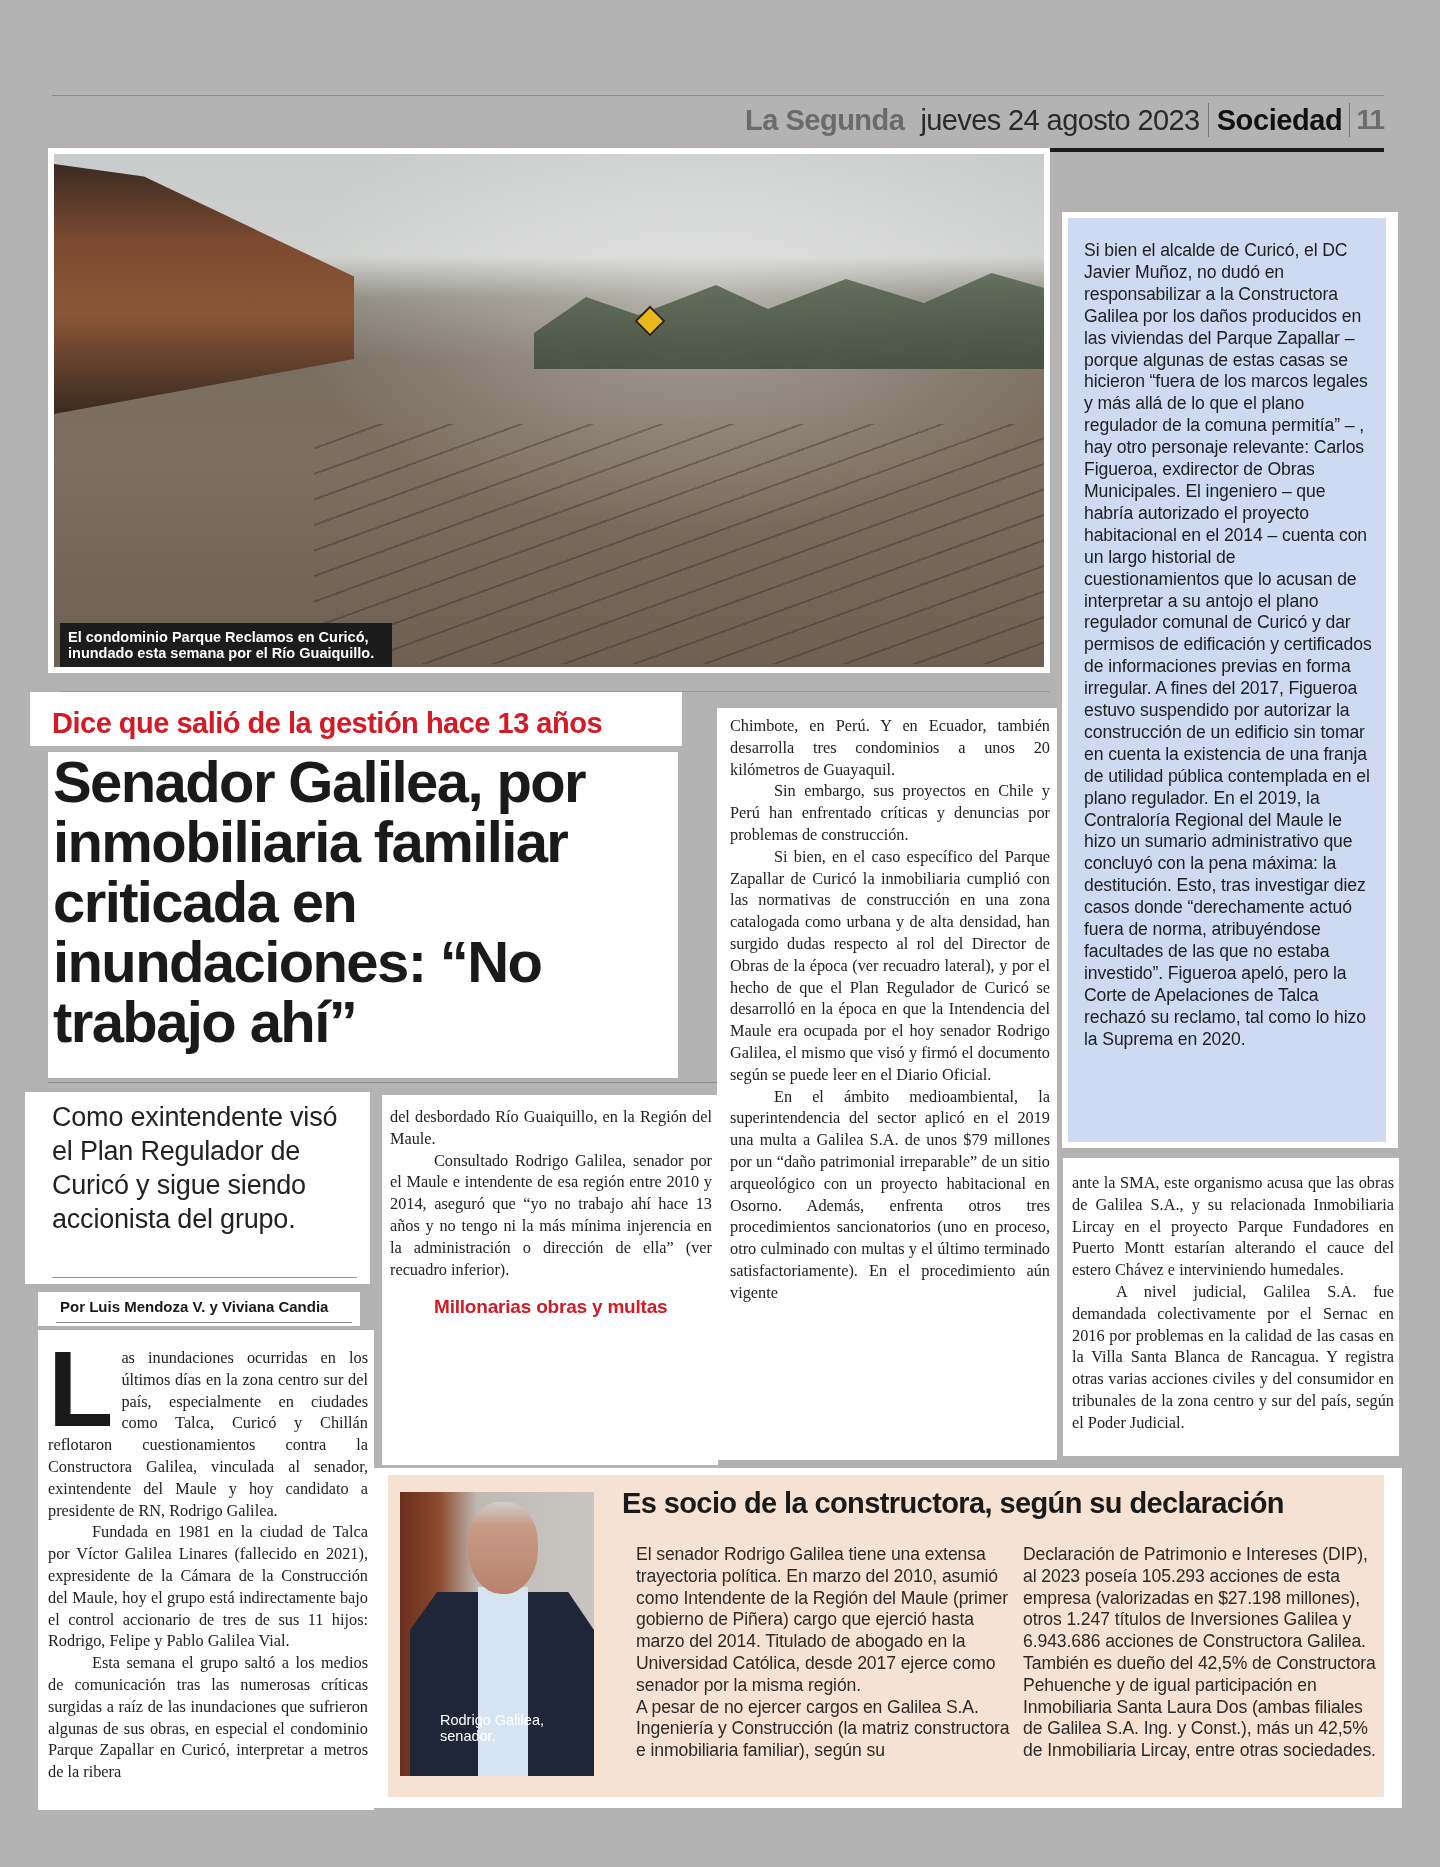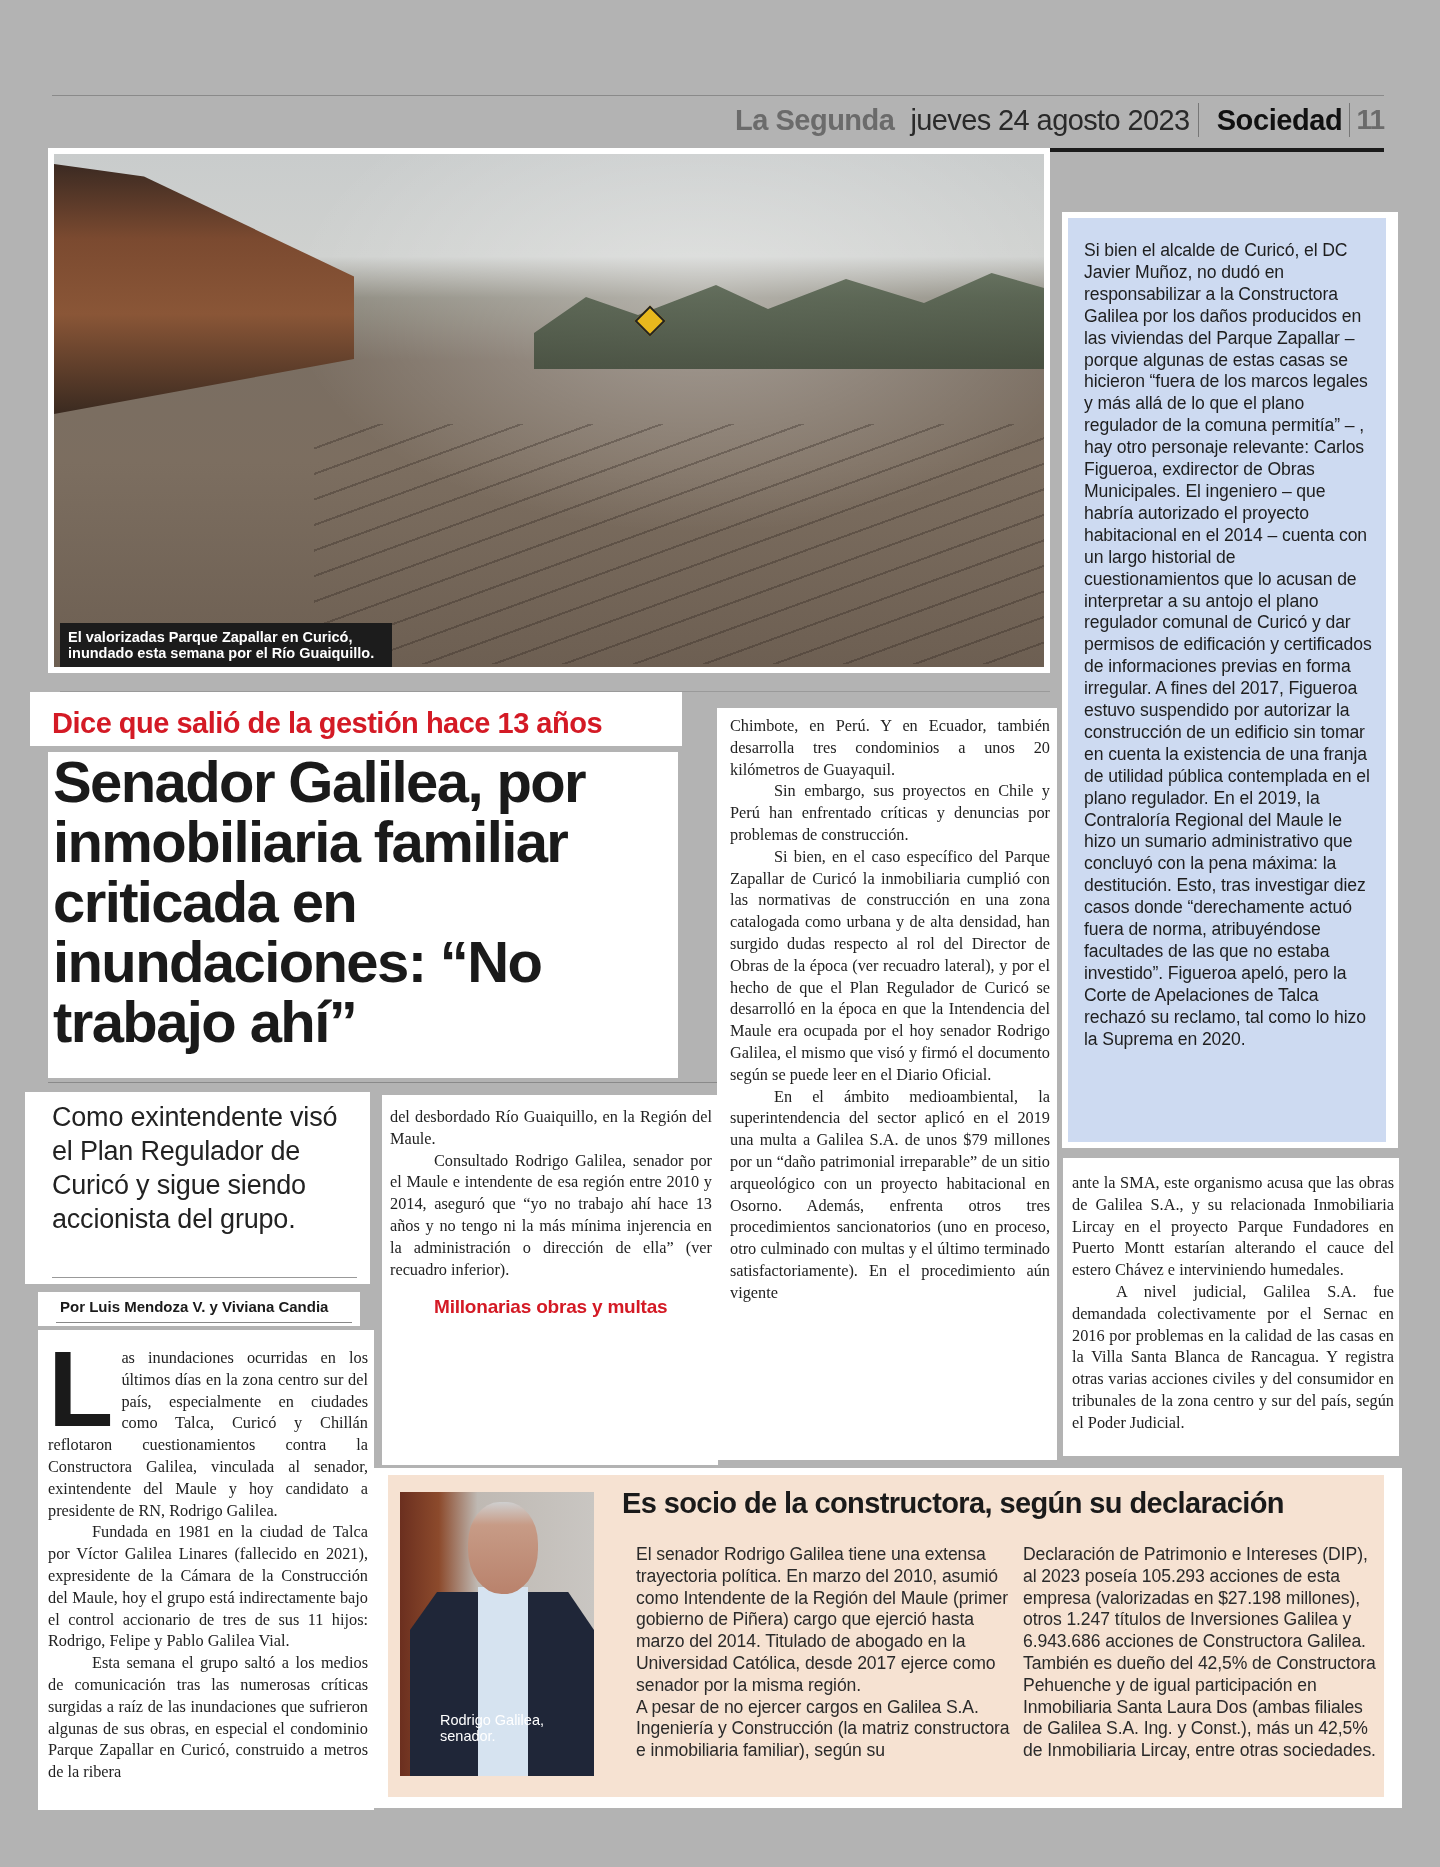--- a/index.html
+++ b/index.html
@@ -6,21 +6,21 @@
   html, body { width: 1440px; height: 1867px; background: #b3b3b3; overflow: hidden; }
   body { position: relative; font-family: "Liberation Sans", sans-serif; color: #1a1a1a; }
 
   .abs { position: absolute; }
 
   
   .top-rule { left: 52px; top: 95px; width: 1332px; height: 1px; background: #8a8a8a; }
   .masthead { right: 56px; top: 100px; height: 40px; display: flex; align-items: center; white-space: nowrap; }
   .mh-brand { font-weight: bold; font-size: 29px; color: #6b6b6b; letter-spacing: -0.5px; margin-right: 16px; }
   .mh-date { font-size: 29px; color: #2a2a2a; letter-spacing: -0.6px; padding-right: 8px; border-right: 1px solid #777; height: 34px; line-height: 34px; }
-  .mh-section { font-weight: bold; font-size: 29px; color: #111; padding: 0 7px 0 8px; border-right: 1px solid #777; height: 34px; line-height: 34px; letter-spacing: -0.4px; margin-left: 10px; }
+  .mh-section { font-weight: bold; font-size: 29px; color: #111; padding: 0 7px 0 8px; border-right: 1px solid #777; height: 34px; line-height: 34px; letter-spacing: -0.4px; }
   .mh-page { font-weight: bold; font-size: 28px; color: #6b6b6b; padding-left: 6px; letter-spacing: -1px; }
   .thick-rule { left: 52px; top: 148px; width: 1332px; height: 4px; background: #1b1b1b; }
 
   
   .photo-frame { left: 48px; top: 148px; width: 1002px; height: 525px; background: #fff; padding: 6px; }
   .photo { width: 100%; height: 100%; position: relative; overflow: hidden;
     background:
       radial-gradient(ellipse at 65% 28%, rgba(255,255,255,0.35), transparent 45%),
       linear-gradient(180deg, #c9cccc 0%, #cfd1cf 20%, #8e8b80 28%, #7a6e62 40%, #7c6e60 60%, #6d5f52 100%);
   }
@@ -108,21 +108,21 @@
 </div>
 <div class="abs thick-rule"></div>
 
 <div class="abs photo-frame">
   <div class="photo">
     <div class="houses"></div>
     <div class="trees"></div>
     <div class="debris"></div>
     <div class="sign"></div>
     <div class="photo-caption">
-      <div>El valorizadas Parque Zapallar en Curicó,</div>
+      <div>El condominio Parque Reclamos en Curicó,</div>
       <div>inundado esta semana por el Río Guaiquillo.</div>
     </div>
   </div>
 </div>
 
 <div class="abs kicker-box"></div>
 <div class="abs mid-rule"></div>
 <div class="abs kicker">Dice que salió de la gestión hace 13 años</div>
 <div class="abs headline-box"></div>
 <h1 class="abs headline">Senador Galilea, por inmobiliaria familiar criticada en inundaciones: “No trabajo ahí”</h1>
@@ -134,21 +134,21 @@
 
 <div class="abs byline-box"></div>
 <div class="abs byline">Por Luis Mendoza V. y Viviana Candia</div>
 <div class="abs byline-rule"></div>
 
 <div class="abs col-box col1-box"></div>
 <div class="abs body-text col1">
   <span class="dropcap">L</span>
   <p class="first">as inundaciones ocurridas en los últimos días en la zona centro sur del país, especialmente en ciudades como Talca, Curicó y Chillán reflotaron cuestionamientos contra la Constructora Galilea, vinculada al senador, exintendente del Maule y hoy candidato a presidente de RN, Rodrigo Galilea.</p>
   <p>Fundada en 1981 en la ciudad de Talca por Víctor Galilea Linares (fallecido en 2021), expresidente de la Cámara de la Construcción del Maule, hoy el grupo está indirectamente bajo el control accionario de tres de sus 11 hijos: Rodrigo, Felipe y Pablo Galilea Vial.</p>
-  <p>Esta semana el grupo saltó a los medios de comunicación tras las numerosas críticas surgidas a raíz de las inundaciones que sufrieron algunas de sus obras, en especial el condominio Parque Zapallar en Curicó, construido a metros de la ribera</p>
+  <p>Esta semana el grupo saltó a los medios de comunicación tras las numerosas críticas surgidas a raíz de las inundaciones que sufrieron algunas de sus obras, en especial el condominio Parque Zapallar en Curicó, interpretar a metros de la ribera</p>
 </div>
 
 <div class="abs col-box col2-box"></div>
 <div class="abs body-text col2">
   <p class="noindent">del desbordado Río Guaiquillo, en la Región del Maule.</p>
   <p>Consultado Rodrigo Galilea, senador por el Maule e intendente de esa región entre 2010 y 2014, aseguró que “yo no trabajo ahí hace 13 años y no tengo ni la más mínima injerencia en la administración o dirección de ella” (ver recuadro inferior).</p>
   <p class="subhead">Millonarias obras y multas</p>
 </div>
 
 <div class="abs col-box col3-box"></div>

